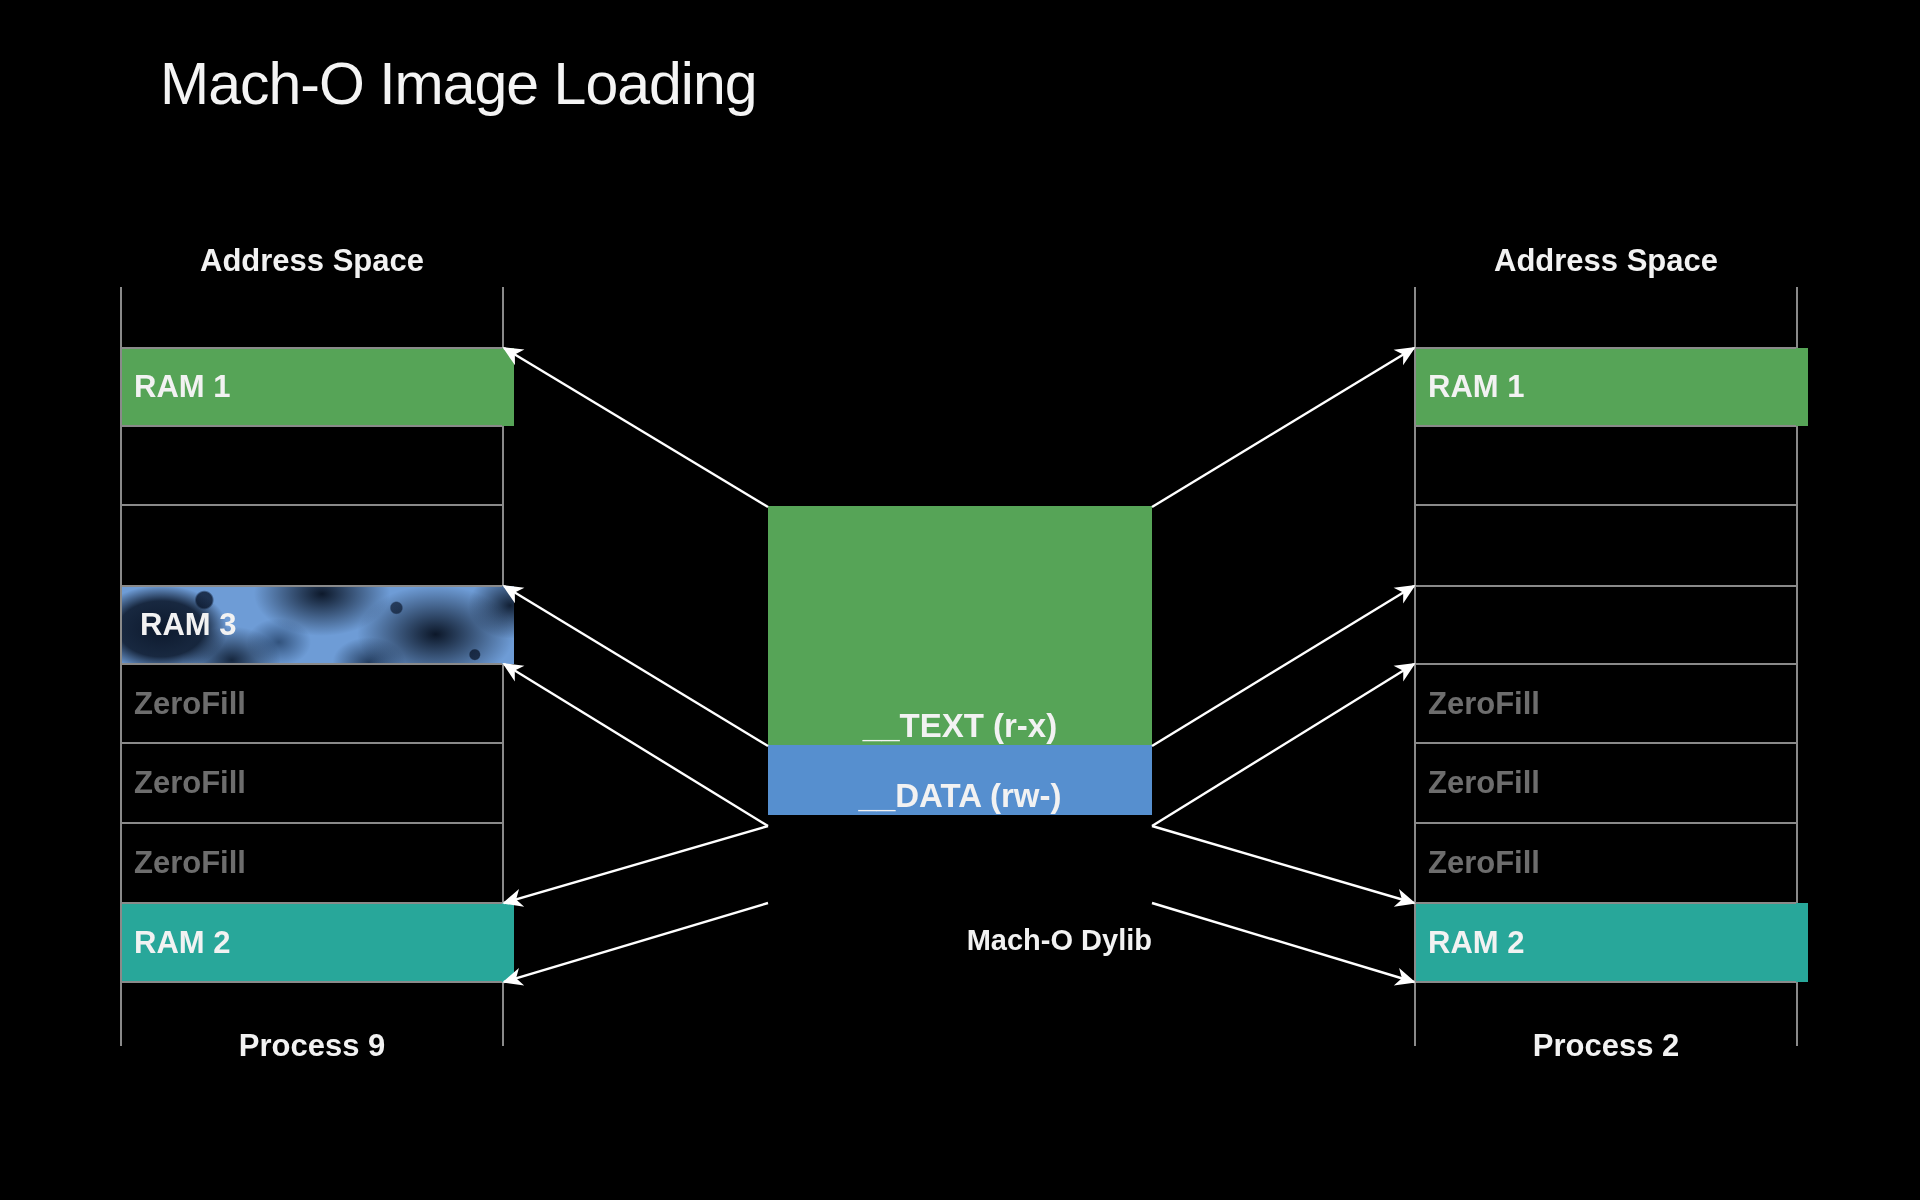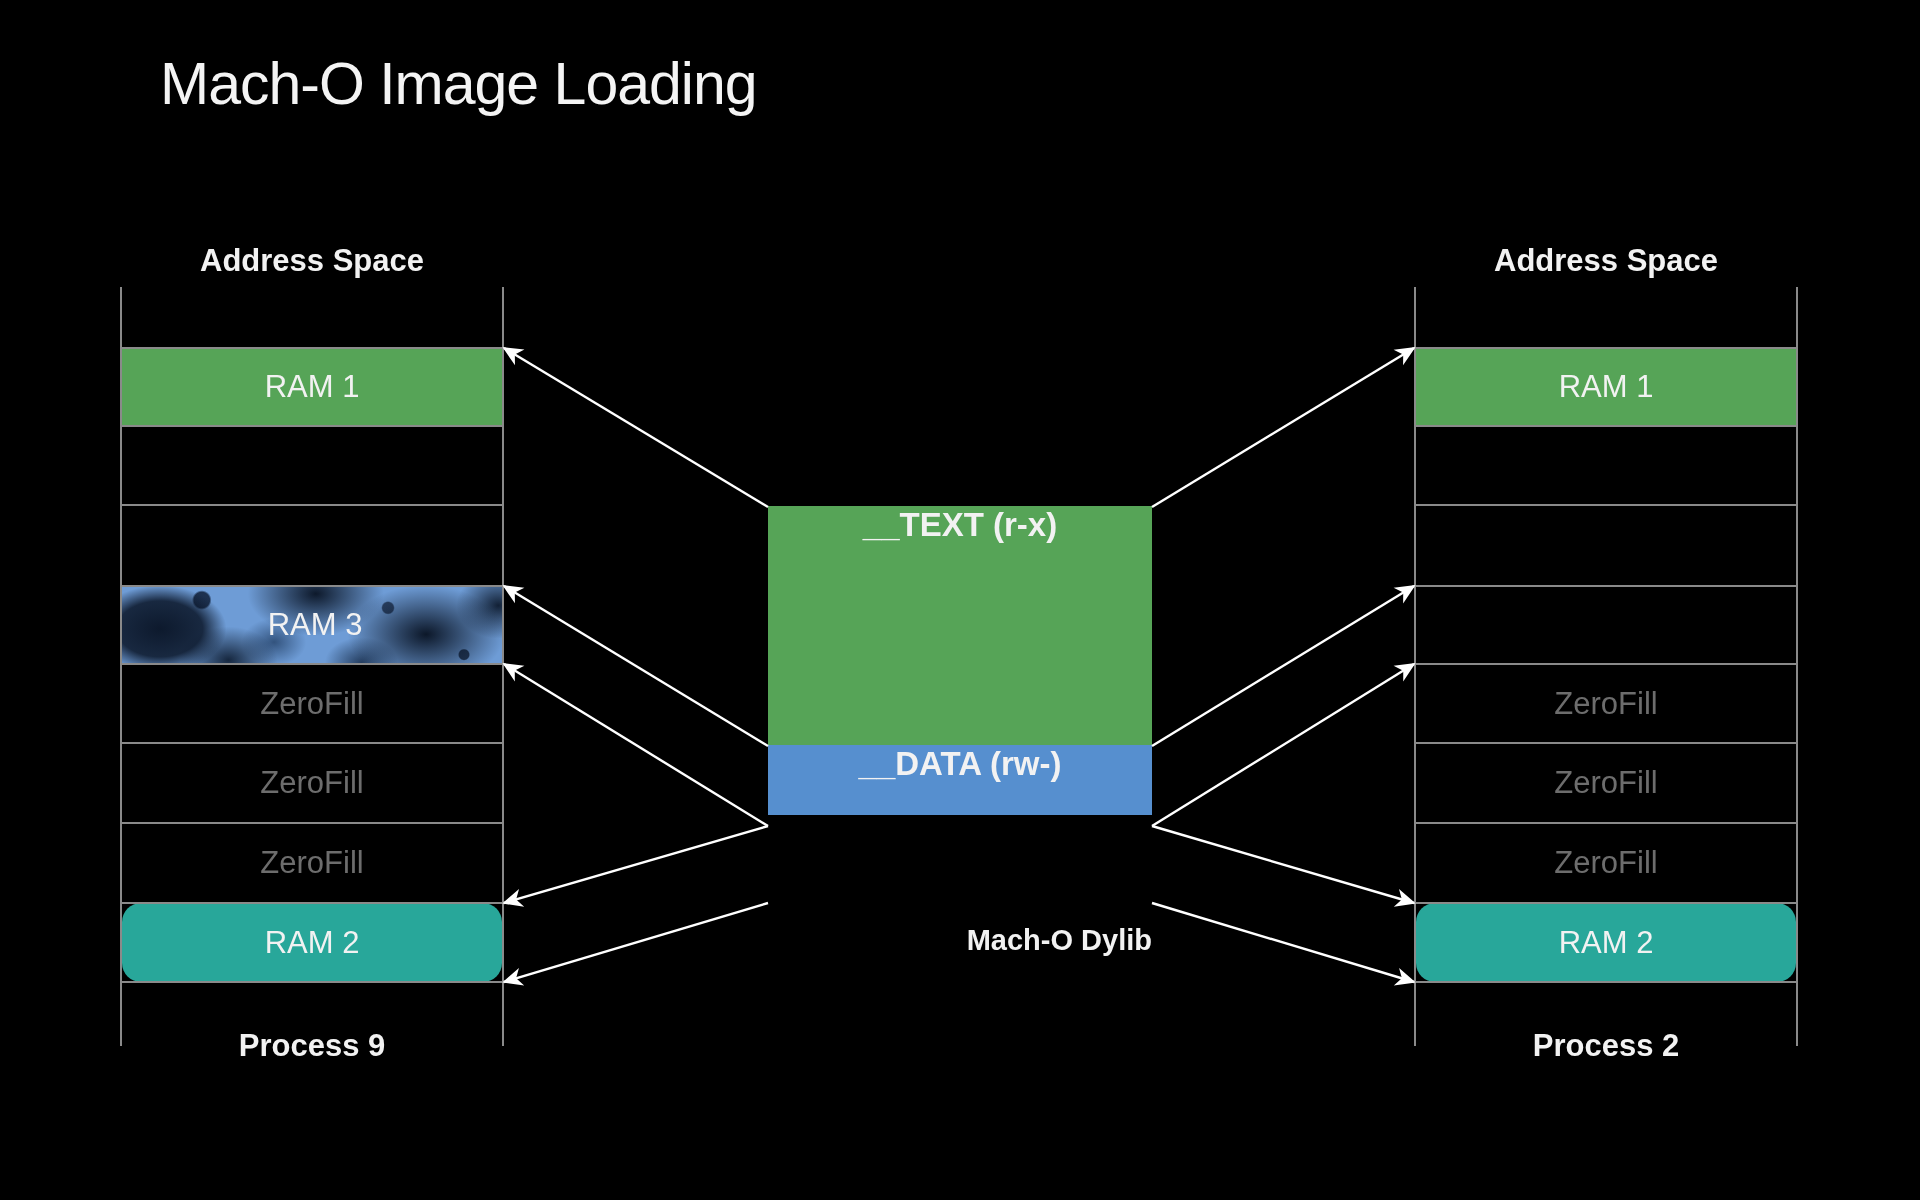--- a/index.html
+++ b/index.html
@@ -38,25 +38,25 @@
     position:absolute;top:287px;left:0;width:380px;height:759px;
     border-left:2px solid var(--grid-line);
     border-right:2px solid var(--grid-line);
   }
   .hline{
     position:absolute;left:0;width:100%;height:2px;
     background:var(--grid-line);z-index:3;
   }
   .rowfill{
     position:absolute;left:0;width:100%;z-index:1;
-    display:flex;align-items:center;justify-content:center;
-    font-size:31px;font-weight:400;color:var(--label-text);
+    display:flex;align-items:center;
+    font-size:31px;font-weight:700;color:var(--label-text);padding-left:12px;
   }
   .ram-green{background:var(--segment-green);}
-  .ram-teal{background:var(--segment-teal);border-radius:19px;}
+  .ram-teal{background:var(--segment-teal);}
   .zerofill-row{color:var(--zerofill-text);background:transparent;border-radius:19px;}
   .ram-dirty{
     background-color:var(--ram3-base-blue);
     background-image:
       radial-gradient(ellipse 95px 62px at 10% 55%, rgba(9,20,38,.96) 0%, rgba(9,20,38,.85) 45%, rgba(9,20,38,0) 70%),
       radial-gradient(ellipse 70px 48px at 28% 95%, rgba(12,26,46,.9) 0%, rgba(12,26,46,0) 70%),
       radial-gradient(ellipse 100px 62px at 51% 10%, rgba(8,18,34,.95) 0%, rgba(8,18,34,0) 68%),
       radial-gradient(ellipse 112px 70px at 80% 62%, rgba(8,18,34,.96) 0%, rgba(8,18,34,0) 70%),
       radial-gradient(ellipse 58px 46px at 99% 25%, rgba(10,22,40,.92) 0%, rgba(10,22,40,0) 72%),
       radial-gradient(ellipse 46px 34px at 40% 72%, rgba(25,52,88,.7) 0%, rgba(25,52,88,0) 70%),
@@ -66,21 +66,21 @@
       radial-gradient(circle 8px at 90% 88%, rgba(15,30,55,.8) 0 60%, rgba(15,30,55,0) 75%);
   }
   .ram-dirty span{position:relative;z-index:2;margin-left:6px;}
   .process-label{
     position:absolute;top:1028px;left:0;width:100%;
     text-align:center;font-size:31px;font-weight:600;color:var(--label-text);
   }
   
   .dylib-box{position:absolute;left:768px;top:506px;width:384px;height:397px;}
   .segment{
-    width:100%;display:flex;align-items:flex-start;justify-content:center;
+    width:100%;display:flex;align-items:flex-end;justify-content:center;
     font-size:33px;font-weight:600;color:var(--label-text);
   }
   .seg-text{height:239px;background:var(--segment-green);}
   .seg-data{height:70px;background:var(--segment-blue);}
   .seg-linkedit{height:76px;background:var(--segment-teal);}
   .dylib-caption{
     position:absolute;left:768px;top:924px;width:384px;
     text-align:right;font-size:29px;font-weight:700;color:var(--label-text);
   }
   

